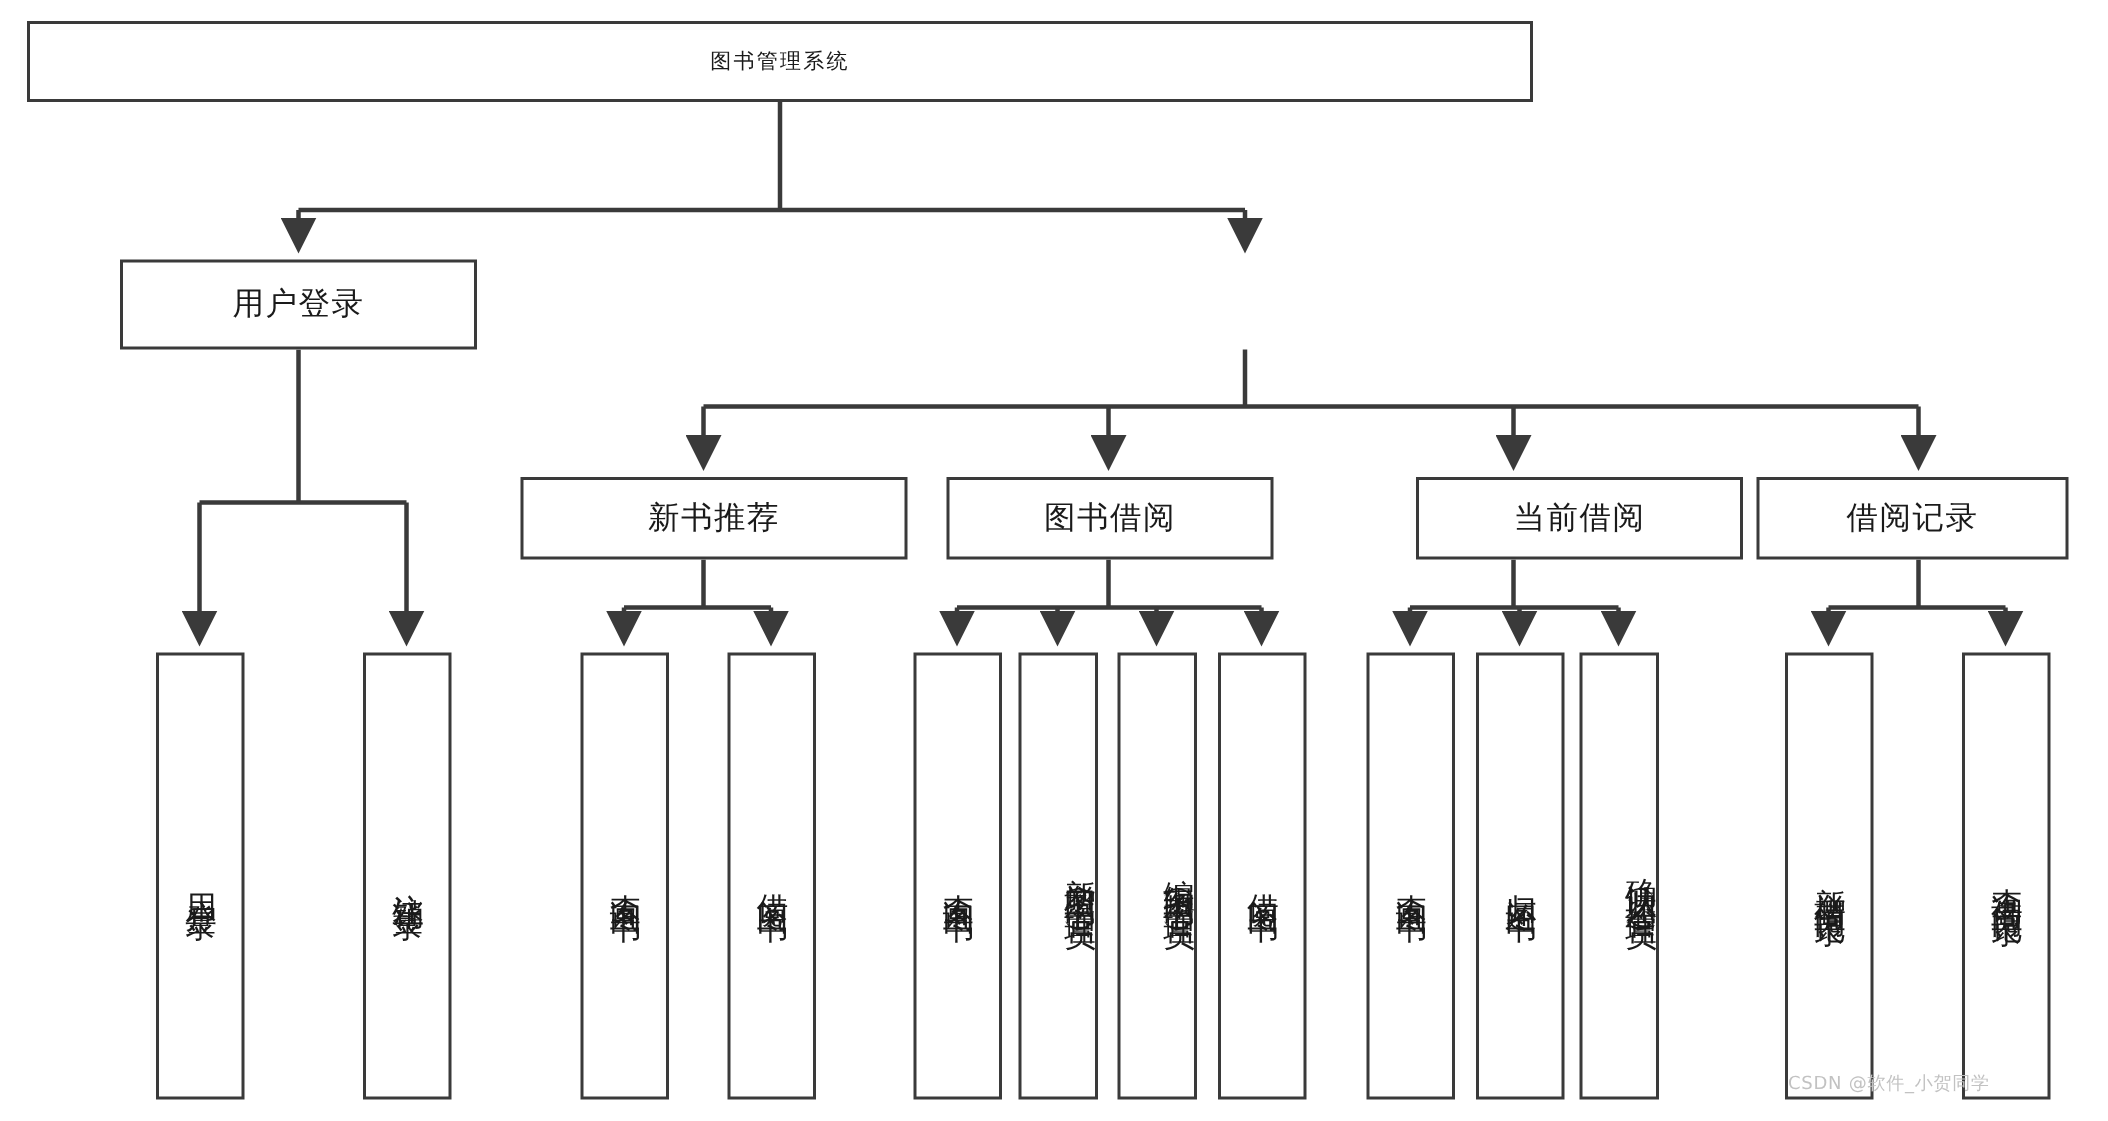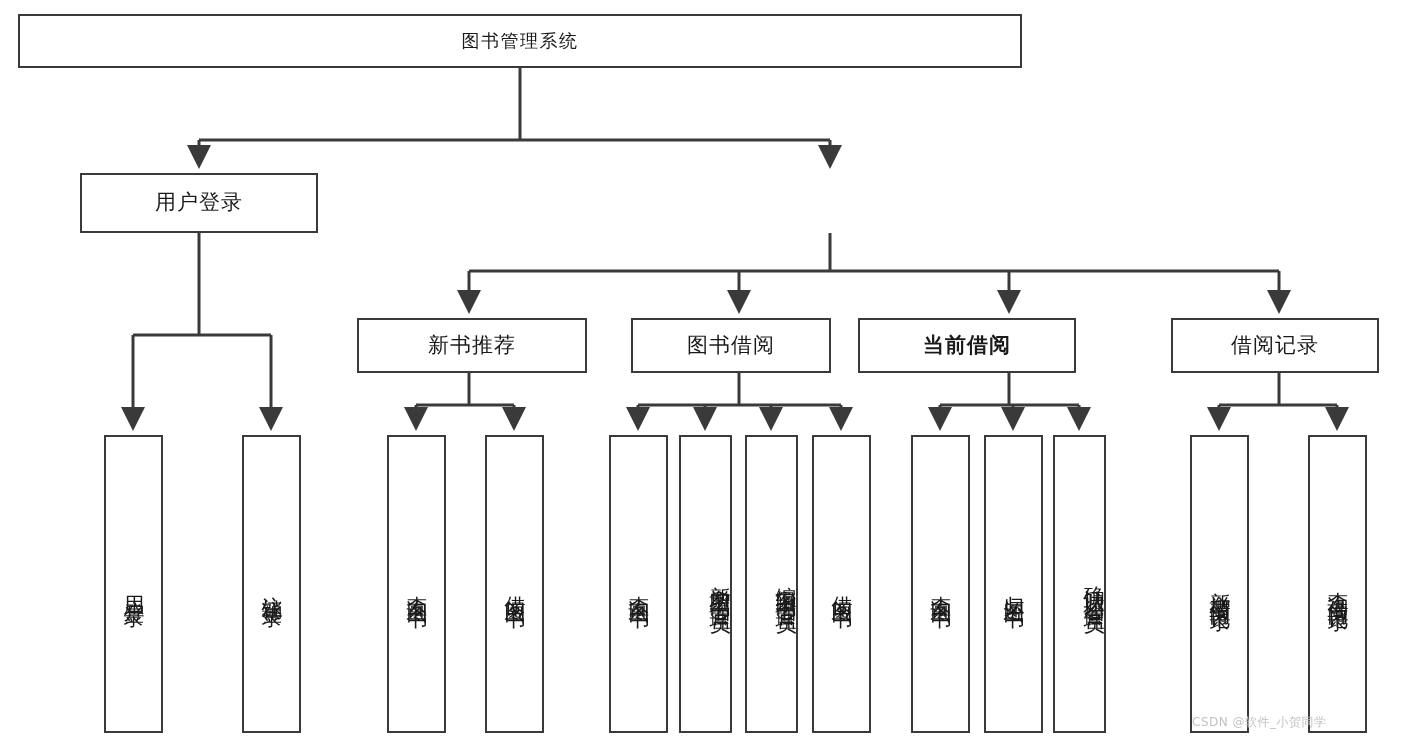--- a/index.html
+++ b/index.html
@@ -35,21 +35,21 @@
     align-items: center;
     justify-content: center;
     color: #1a1a1a;
   }
   .node-h {
     font-size: 21px;
     letter-spacing: 1px;
     line-height: 1.2;
   }
   .node-root {
-    font-size: 18px;
+    font-size: 14px;
     letter-spacing: 1.5px;
   }
   .node-v {
     writing-mode: vertical-rl;
     text-orientation: upright;
     font-size: 21px;
     letter-spacing: 4px;
     line-height: 1;
     padding-top: 6px;
     align-items: flex-start;
@@ -121,23 +121,23 @@
       <path d="M 1219 405 L 1219 427" marker-end="url(#arrow)"></path>
       <path d="M 1337 405 L 1337 427" marker-end="url(#arrow)"></path>
 
     </g>
   </svg>
 
   <div class="node node-root" style="left:18px; top:14px; width:1004px; height:54px;">图书管理系统</div>
 
   <div class="node node-h" style="left:80px; top:173px; width:238px; height:60px;">用户登录</div>
 
-  <div class="node node-h" style="left:357px; top:318px; width:230px; height:55px;text-align:center;">新书推荐</div>
-  <div class="node node-h" style="left:631px; top:318px; width:200px; height:55px;">图书借阅</div>
-  <div class="node node-h" style="left:858px; top:318px; width:218px; height:55px;font-weight:bold;">当前借阅</div>
+  <div class="node node-h" style="left:347px; top:318px; width:258px; height:55px;text-align:center;">新书推荐</div>
+  <div class="node node-h" style="left:631px; top:318px; width:218px; height:55px;">图书借阅</div>
+  <div class="node node-h" style="left:944px; top:318px; width:218px; height:55px;">当前借阅</div>
   <div class="node node-h" style="left:1171px; top:318px; width:208px; height:55px;">借阅记录</div>
 
   <div class="node node-v center-v" style="left:104px; top:435px; width:59px; height:298px;">用户登录</div>
   <div class="node node-v center-v" style="left:242px; top:435px; width:59px; height:298px;">注销登录</div>
 
   <div class="node node-v center-v" style="left:387px; top:435px; width:59px; height:298px;">查询图书</div>
   <div class="node node-v center-v" style="left:485px; top:435px; width:59px; height:298px;">借阅图书</div>
 
   <div class="node node-v center-v" style="left:609px; top:435px; width:59px; height:298px;">查询图书</div>
   <div class="node node-v" style="left:679px; top:435px; width:53px; height:298px;">新增图书（管理员）</div>

